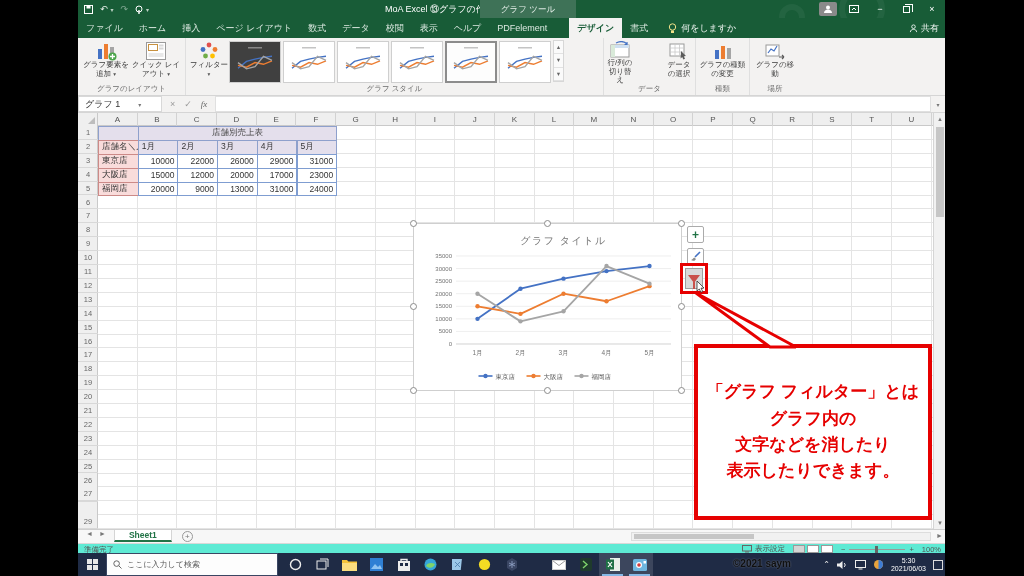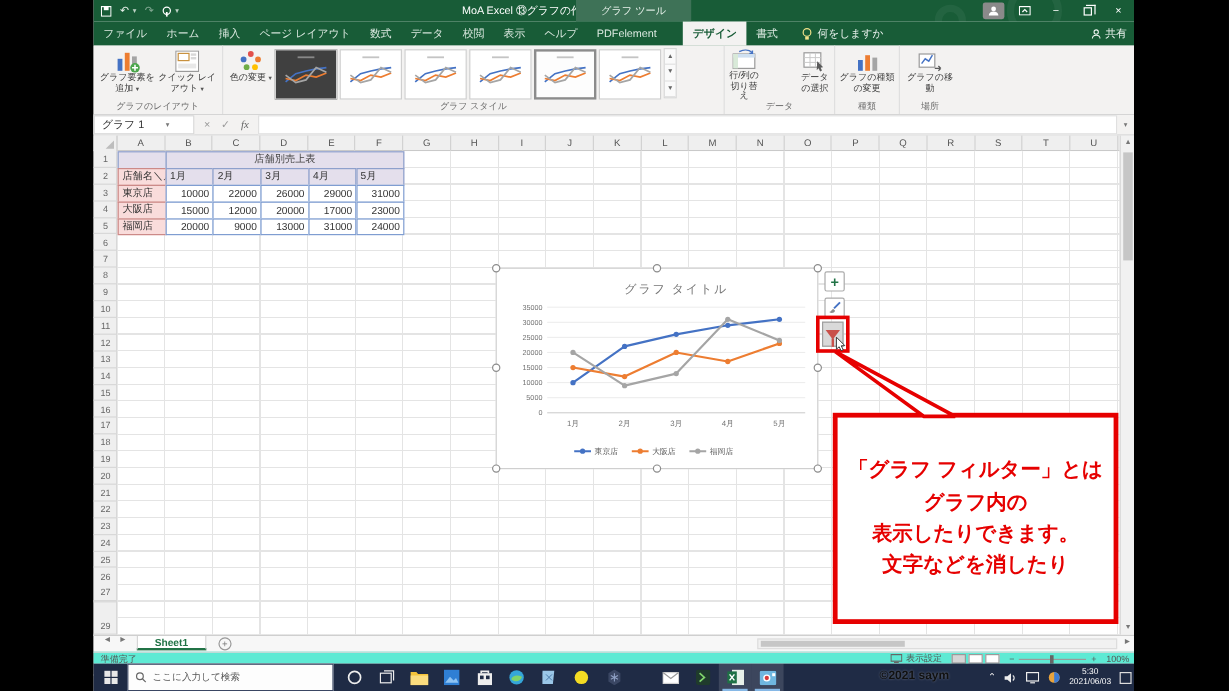--- a/index.html
+++ b/index.html
@@ -229,21 +229,21 @@
       <div class="bigbtn" style="width:40px;">
         <div class="icn">
               <svg width="20" height="20" viewBox="0 0 20 20">
                 <circle cx="10" cy="4" r="2.4" fill="#E2504C"></circle>
                 <circle cx="16" cy="8.5" r="2.4" fill="#ED7D31"></circle>
                 <circle cx="4" cy="8.5" r="2.4" fill="#4472C4"></circle>
                 <circle cx="6.5" cy="15" r="2.4" fill="#70AD47"></circle>
                 <circle cx="13.5" cy="15" r="2.4" fill="#FFC000"></circle>
               </svg>
             </div>
-        <div class="blbl"><span>色の変更</span> <span class="dd">▾</span></div>
+        <div class="blbl"><span>フィルター</span> <span class="dd">▾</span></div>
       </div>
       <div id="gallery" style="display:flex;align-items:flex-start;margin-top:1px;">
             <div class="thumb dark">
               <svg width="48" height="36" viewBox="0 0 48 36">
                 <rect x="17" y="3" width="14" height="1.5" fill="#888"></rect>
                 <polyline points="7,24.285714285714285 15.5,17.42857142857143 24,15.142857142857142 32.5,13.428571428571427 41,12.285714285714285" fill="none" stroke="#4472C4" stroke-width="1.4"></polyline>
                 <polyline points="7,21.42857142857143 15.5,23.142857142857142 24,18.571428571428573 32.5,20.285714285714285 41,16.857142857142858" fill="none" stroke="#ED7D31" stroke-width="1.4"></polyline>
                 <polyline points="7,18.571428571428573 15.5,24.857142857142858 24,22.57142857142857 32.5,12.285714285714285 41,16.285714285714285" fill="none" stroke="#A5A5A5" stroke-width="1.4"></polyline>
               </svg>
             </div>
@@ -533,22 +533,22 @@
       <div class="funnel"></div>
       <svg class="cursor" width="10" height="13" viewBox="0 0 10 13">
             <path d="M1 1l7 7-3 .2 1.7 3.2-1.8.9-1.6-3.3L1 11z" fill="#fff" stroke="#333" stroke-width="0.8"></path>
           </svg>
     </div>
   </div>
 
   <div class="callout">
     <div>「グラフ フィルター」とは</div>
     <div>グラフ内の</div>
+    <div>文字などを消したり</div>
     <div>表示したりできます。</div>
-    <div>文字などを消したり</div>
   </div>
   <svg class="connector" width="160" height="65" viewBox="0 0 160 65">
     <polygon points="18,8 92,62 118,62" fill="#fff" stroke="#E60000" stroke-width="3"></polygon>
   </svg>
 
   <div class="sheetrow">
     <div class="snav">
       <span>◄</span>
       <span>►</span>
     </div>

